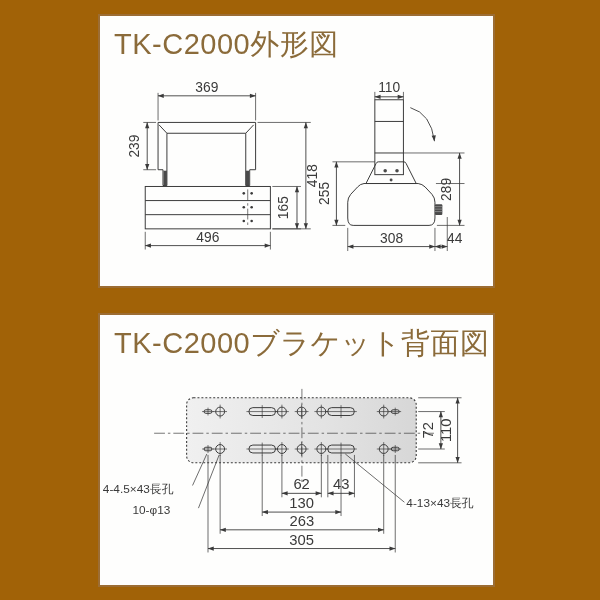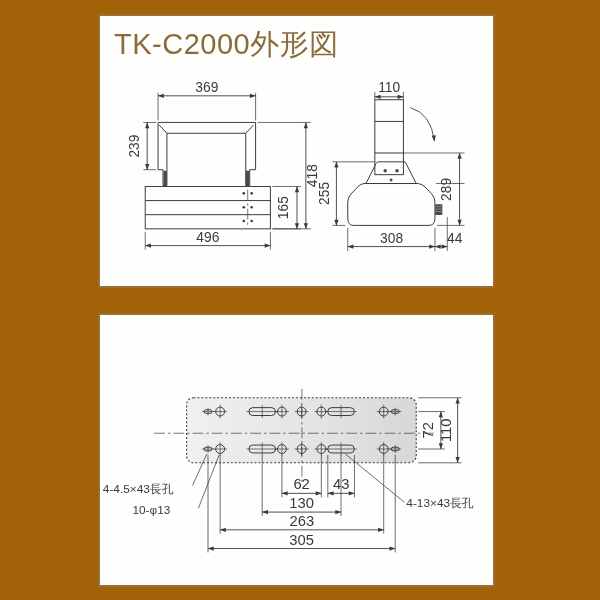--- a/index.html
+++ b/index.html
@@ -146,20 +146,21 @@
         </g>
         <g>
           <line class="dl" x1="339" y1="234" x2="351.5" y2="234" marker-start="url(#mA)" marker-end="url(#mA)"></line>
           <text class="dt" x="359" y="230" text-anchor="middle">44</text>
         </g>
       </g>
     </svg>
   </div>
 
   <div class="panel bottom">
+    <div class="panel-title">TK-C2000ブラケット背面図</div>
 
     <svg width="393" height="270" viewBox="0 0 397 274">
       <defs>
         <linearGradient id="gPlate" x1="0" y1="0" x2="1" y2="0">
           <stop offset="0" stop-color="#f0f0f0"></stop>
             <stop offset="0.6" stop-color="#e3e3e3"></stop>
             <stop offset="1" stop-color="#d7d7d7"></stop>
         </linearGradient>
         <g id="h13">
           <circle r="4.5" class="ln" fill="none"></circle>

